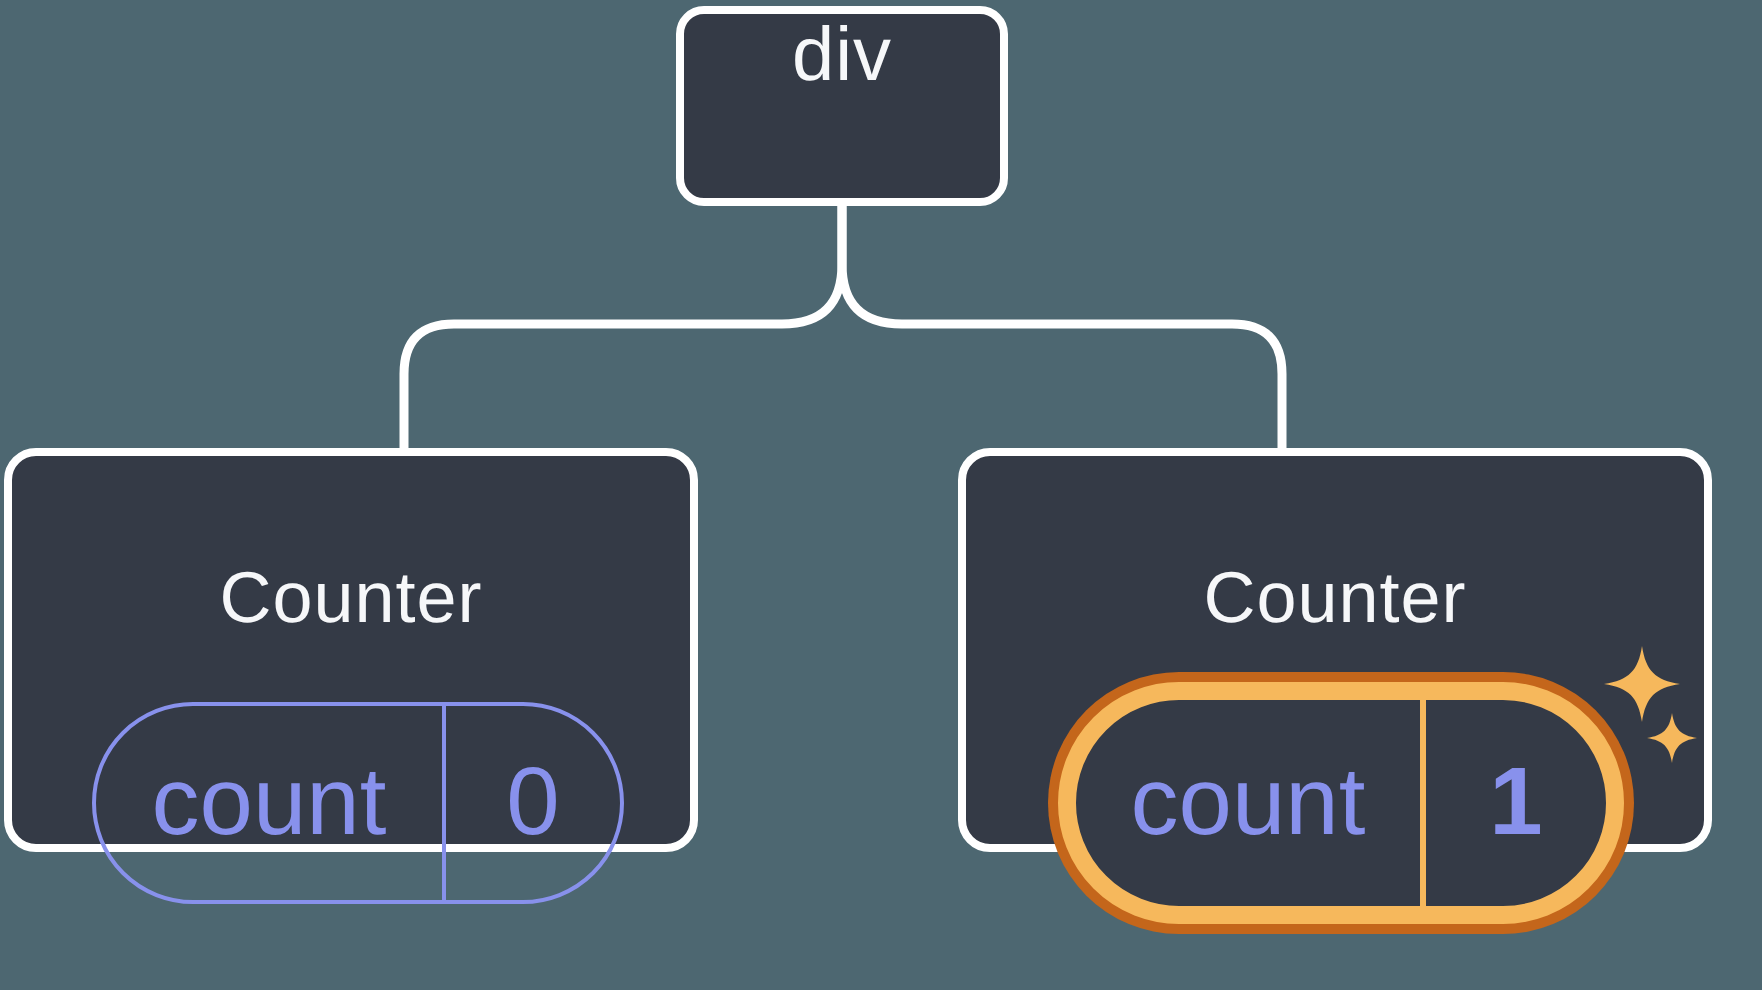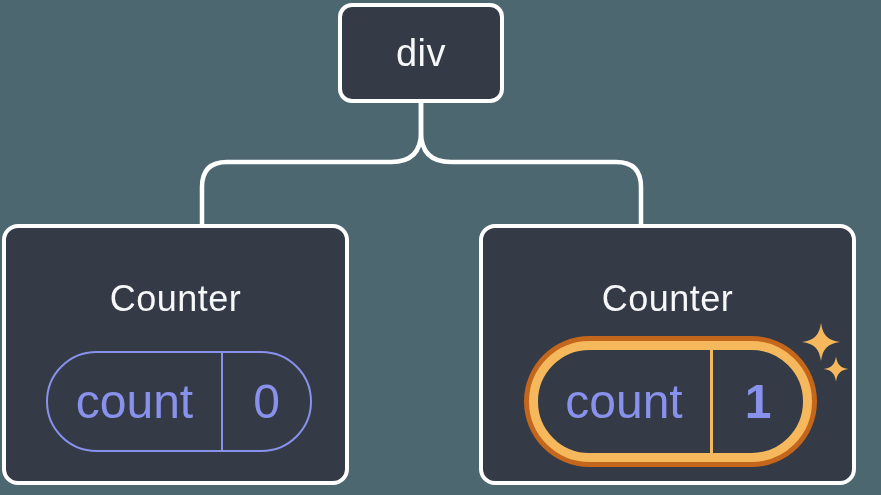--- a/index.html
+++ b/index.html
@@ -23,30 +23,30 @@
   }
   .node-root {
     position: absolute;
     left: 338px; top: 3px;
     width: 166px; height: 100px;
     box-sizing: border-box;
     background: #343A46;
     border: 4px solid #FFFFFF;
     border-radius: 14px;
     display: flex;
-    align-items: center;
+    align-items: flex-start;
     justify-content: center;
     color: #F6F7F9;
     font-size: 38px;
     letter-spacing: 0.5px;
   }
   .card {
     position: absolute;
     top: 224px;
-    height: 261px;
+    height: 202px;
     box-sizing: border-box;
     background: #343A46;
     border: 4px solid #FFFFFF;
     border-radius: 16px;
     padding-left: 12px;
   }
   .card-left  { left: 2px;   width: 347px; }
   .card-right { left: 479px; width: 377px; }
   .card-title {
     position: absolute;

